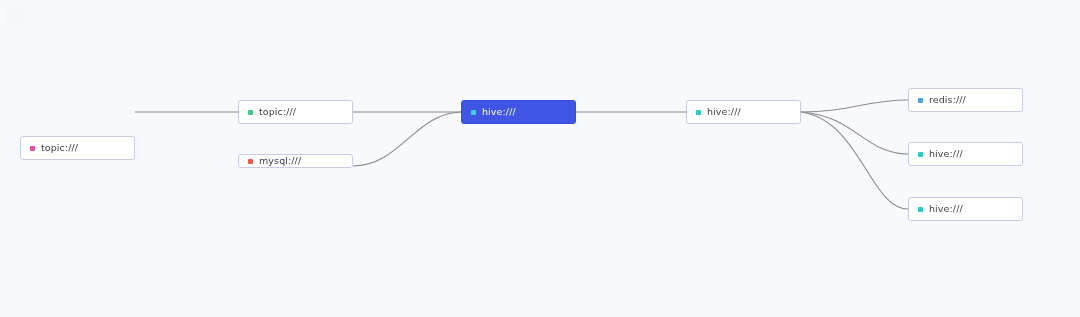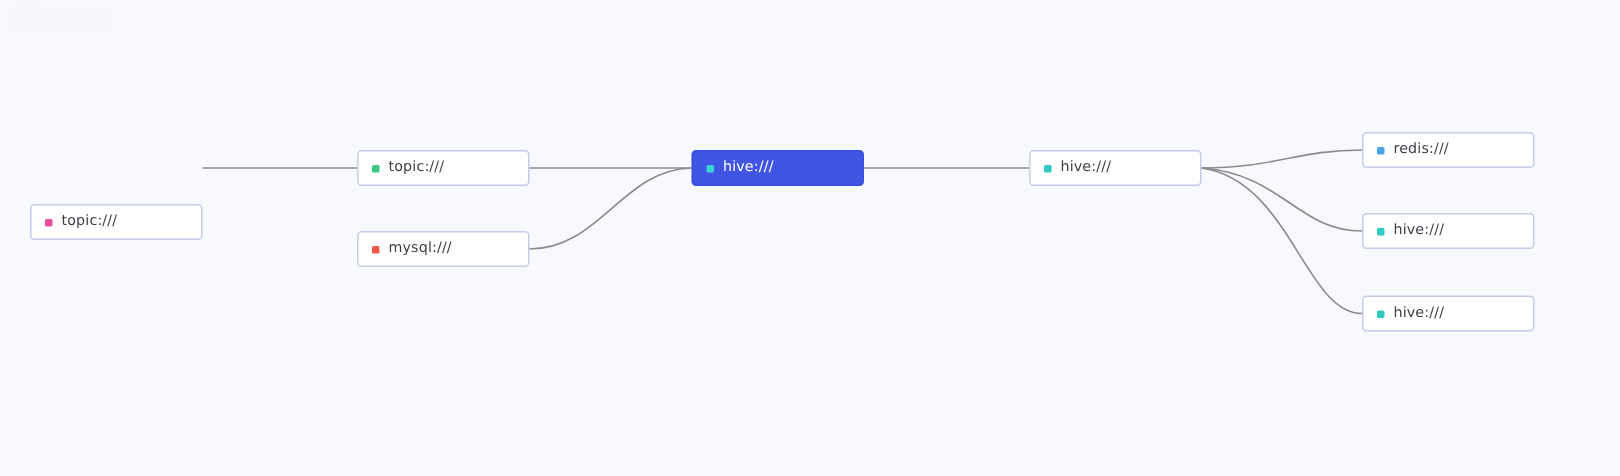--- a/index.html
+++ b/index.html
@@ -109,21 +109,21 @@
 
   <div id="node-layer">
       <div class="node" style="left: 20px; top: 100px; width: 115px; height: 24px; margin-top: 36px;">
         <span class="node-bullet" style="background: rgb(232, 80, 154);"></span>
         <span class="node-label">topic:///</span>
       </div>
       <div class="node" style="left: 238px; top: 100px; width: 115px; height: 24px;">
         <span class="node-bullet" style="background: rgb(62, 200, 127);"></span>
         <span class="node-label">topic:///</span>
       </div>
-      <div class="node" style="left: 238px; top: 154px; width: 115px; height: 24px;">
+      <div class="node" style="left: 238px; top: 154px; width: 115px; height: 14px;">
         <span class="node-bullet" style="background: rgb(240, 87, 76);"></span>
         <span class="node-label">mysql:///</span>
       </div>
       <div class="node selected" style="left: 461px; top: 100px; width: 115px; height: 24px;">
         <span class="node-bullet" style="background: rgb(58, 214, 214);"></span>
         <span class="node-label">hive:///</span>
       </div>
       <div class="node" style="left: 686px; top: 100px; width: 115px; height: 24px;">
         <span class="node-bullet" style="background: rgb(46, 201, 192);"></span>
         <span class="node-label">hive:///</span>

